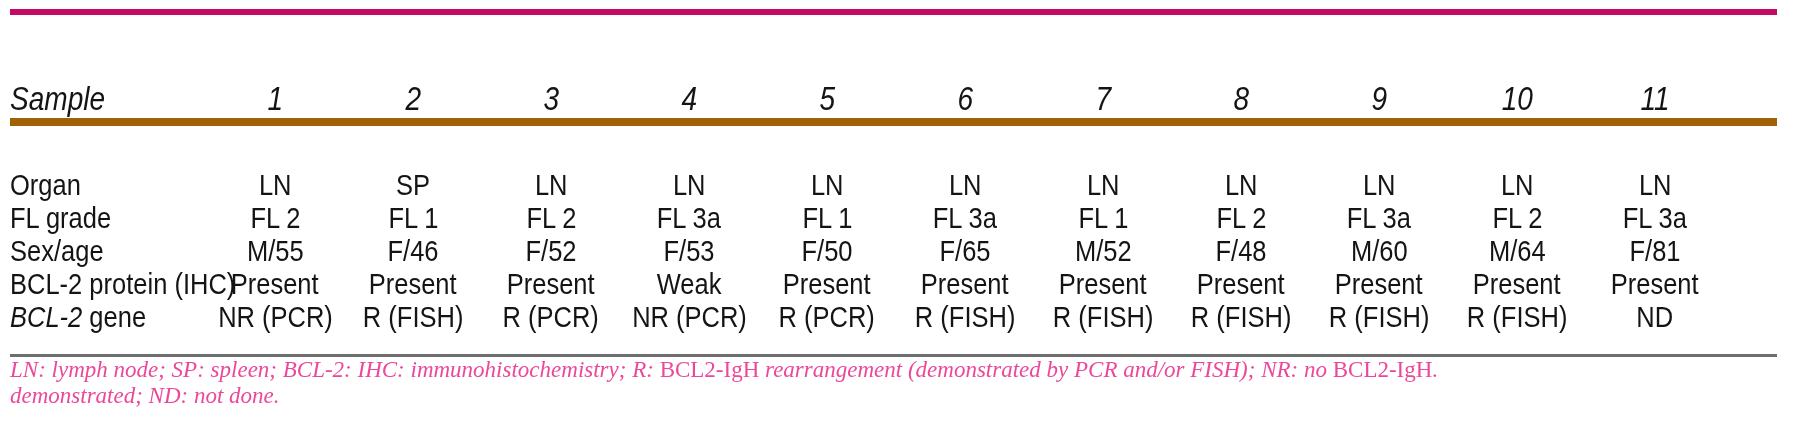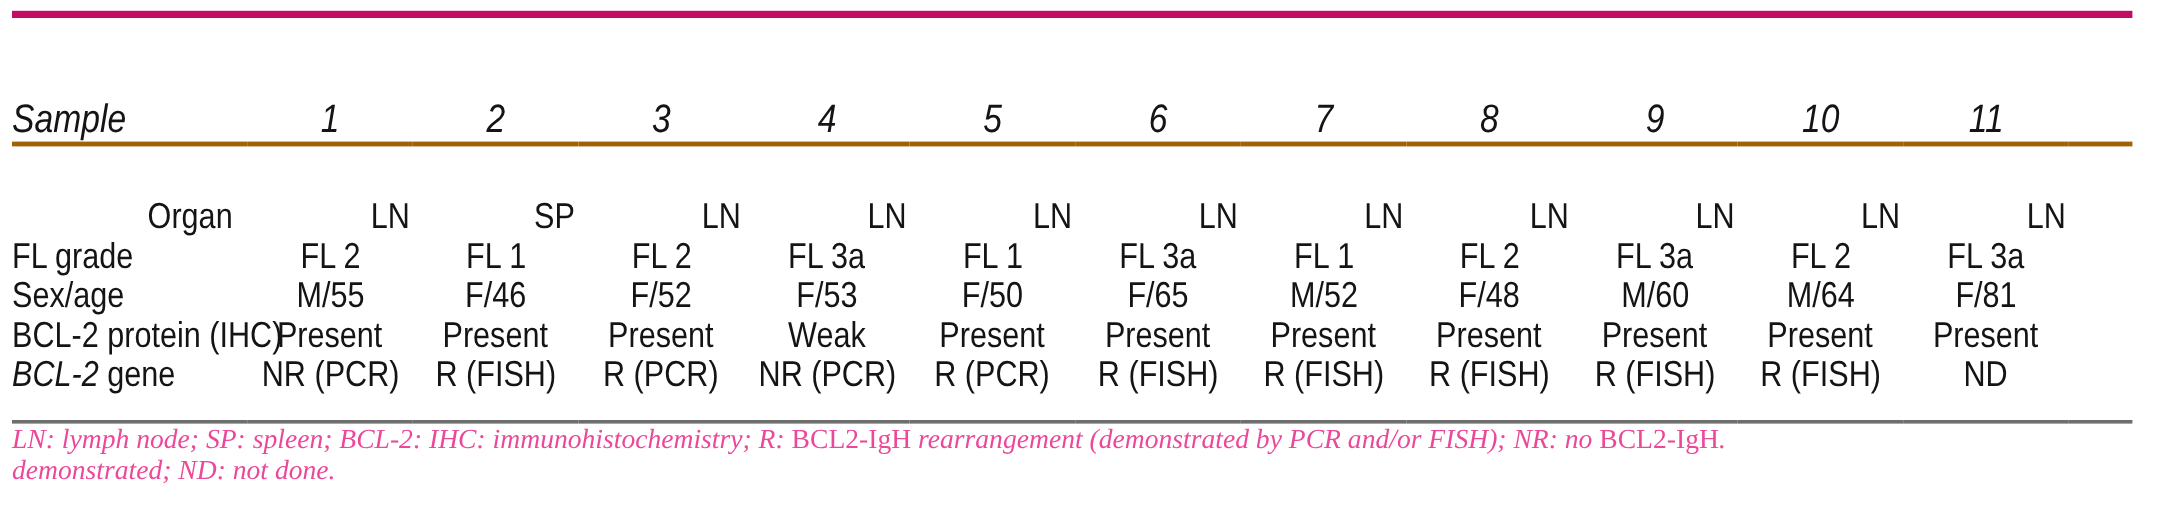--- a/index.html
+++ b/index.html
@@ -21,36 +21,36 @@
     margin-left: 10px;
     width: 1767px;
     border-collapse: collapse;
     table-layout: fixed;
   }
   table.sample-table th, table.sample-table td { padding: 0; }
   thead th {
     height: 103px;
     vertical-align: bottom;
     padding-bottom: 24px;
-    border-bottom: 4px solid #a16207;
+    border-bottom: 8px solid #a16207;
     font-style: italic;
     font-weight: normal;
     font-size: 33px;
     text-align: center;
     white-space: nowrap;
   }
   thead th.corner { text-align: left; }
   tbody td {
     font-size: 30px;
     line-height: 33px;
     text-align: center;
     white-space: nowrap;
     vertical-align: baseline;
   }
-  tbody tr:first-child td { padding-top: 42px; text-align: right; }
+  tbody tr:first-child td { padding-top: 42px; }
   tbody tr:last-child td {
     padding-bottom: 21px;
     border-bottom: 3px solid #6e6e6e;
   }
   tbody td.row-label { text-align: left; }
   
   .cnd {
     display: inline-block;
     transform: scaleX(0.85);
     transform-origin: center bottom;

